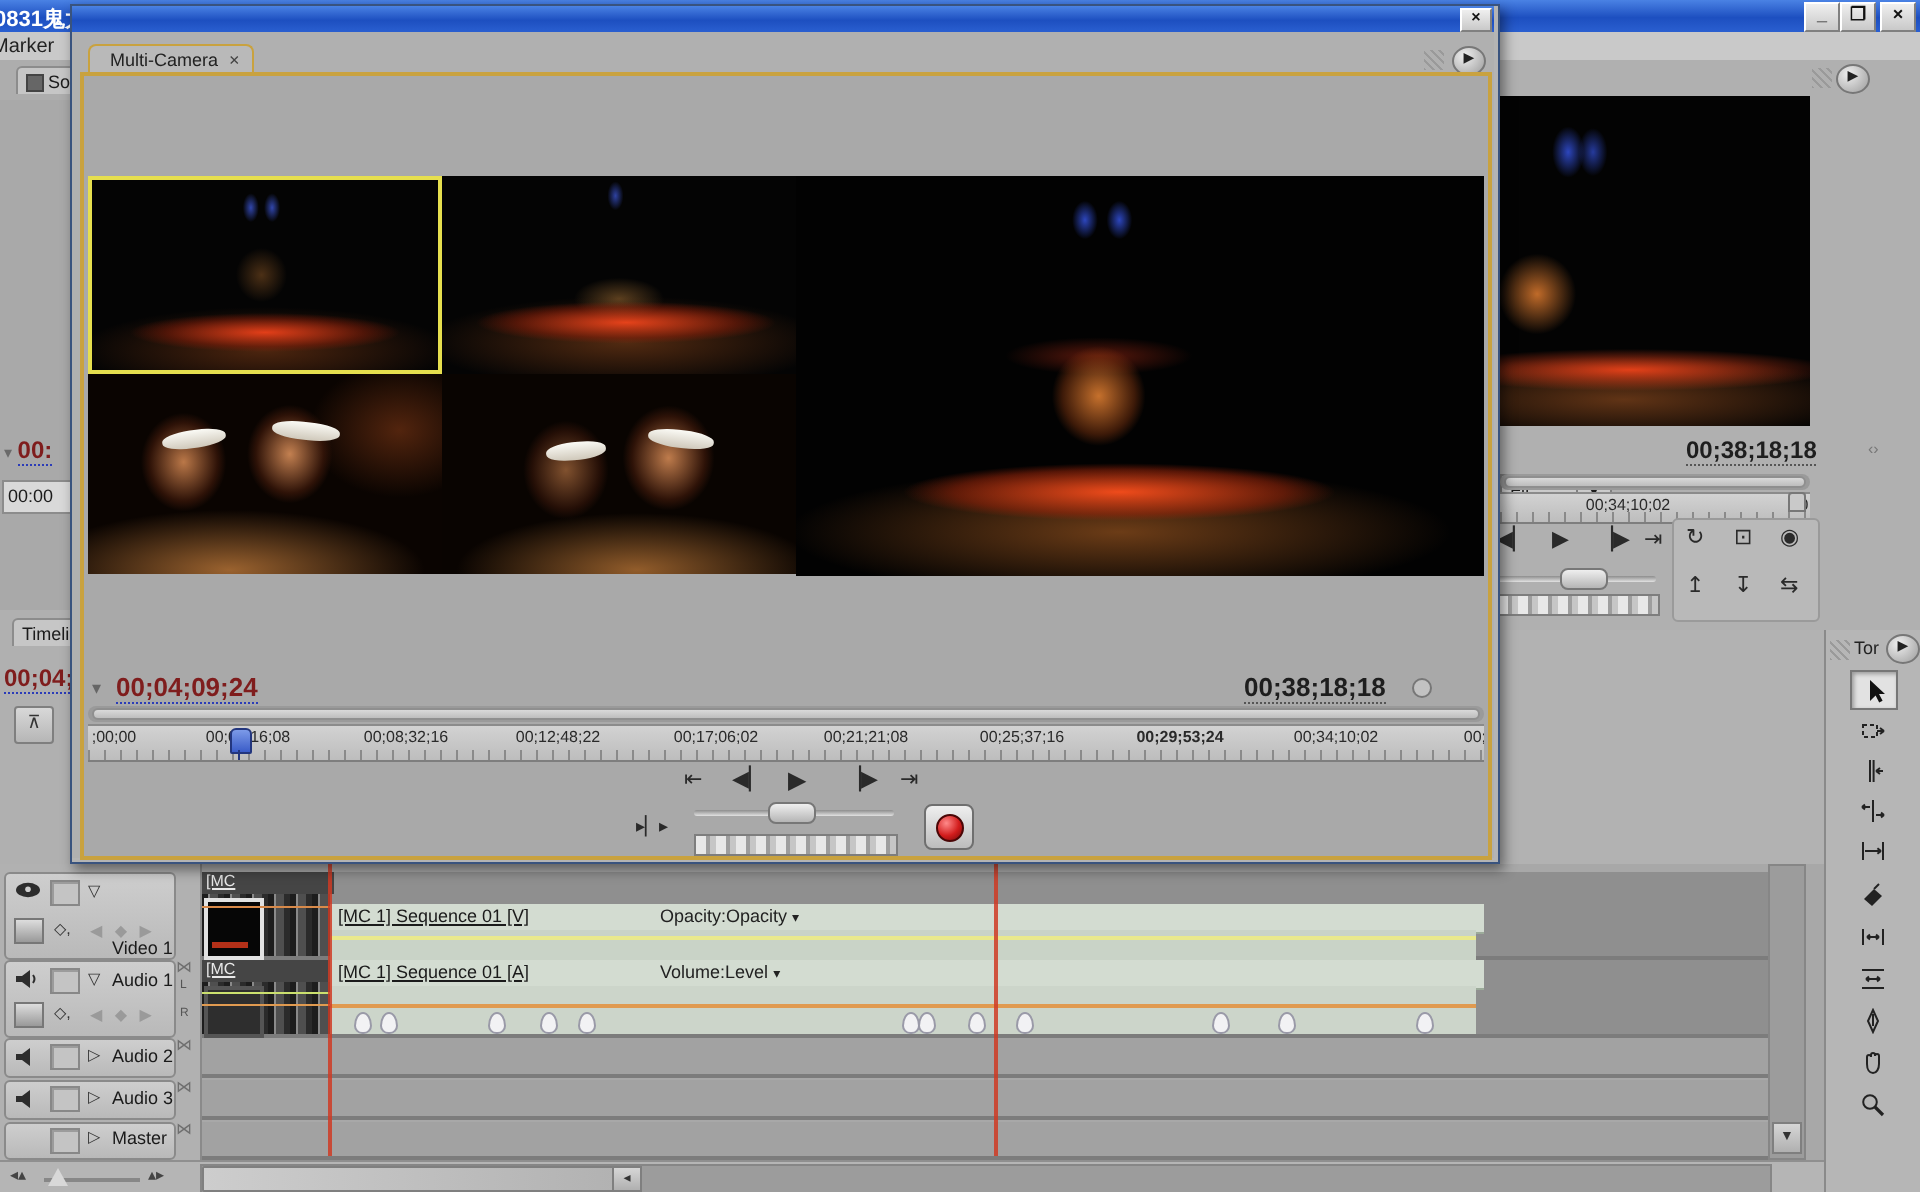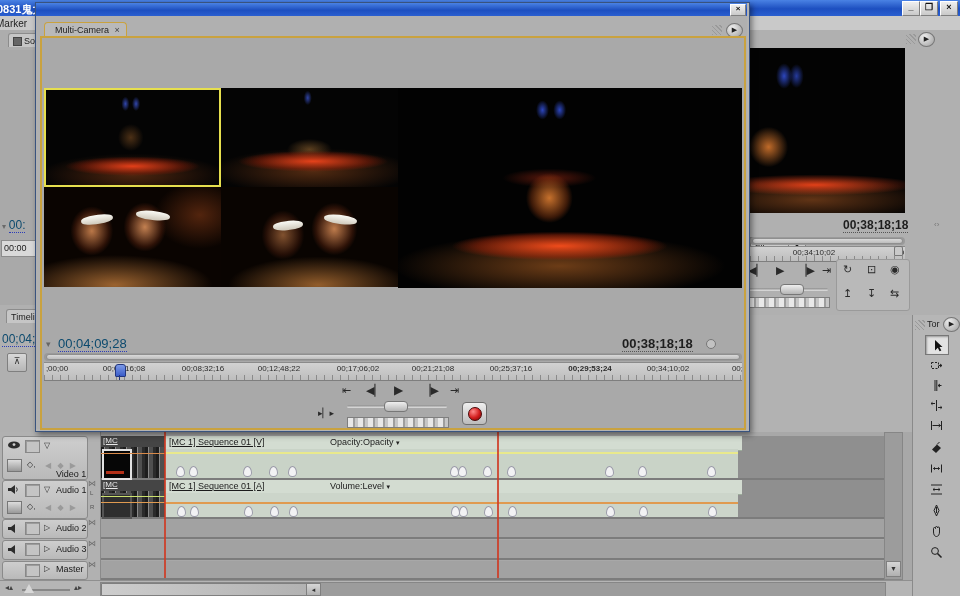--- a/index.html
+++ b/index.html
@@ -14,21 +14,21 @@
           font-size:9px;line-height:11px;text-align:center;color:#111;font-weight:bold;}
   .menubar{background:#c9c9c9;border-bottom:1px solid #9a9a9a;}
   .menubar .mi{position:absolute;left:-4px;top:2px;font-size:10px;color:#222;}
   .panel{background:#adadad;}
   .tab{background:#c6c6c6;border:1px solid #8c8c8c;border-bottom:none;border-radius:3px 3px 0 0;
        font-size:9px;padding:2px 4px 1px 4px;white-space:nowrap;overflow:hidden;}
   .panelmenu{width:15px;height:13px;border-radius:50%;background:radial-gradient(circle at 35% 30%,#efefef,#9c9c9c);
              border:1px solid #777;text-align:center;line-height:12px;font-size:7px;color:#222;}
   .grip{width:10px;height:10px;background:repeating-linear-gradient(45deg,#9a9a9a 0 1px,transparent 1px 3px);}
   
-  .tc-blue{color:#0c4a6e;font-weight:normal;border-bottom:1px dotted #2b3cb8;white-space:nowrap;}
+  .tc-blue{color:#7f1d1d;font-weight:bold;border-bottom:1px dotted #2b3cb8;white-space:nowrap;}
   .tc-dark{color:#1e1e1e;font-weight:bold;border-bottom:1px dotted #555;white-space:nowrap;}
   
   .ruler{background:linear-gradient(180deg,#d2d2d2,#bdbdbd);border-top:1px solid #8b8b8b;border-bottom:1px solid #7e7e7e;overflow:hidden;}
   .ruler .minor{position:absolute;left:0;right:0;bottom:0;height:5px;
       background:repeating-linear-gradient(90deg,#8a8a8a 0 1px,transparent 1px 8px);}
   .tick{position:absolute;top:1px;transform:translateX(-50%);font-size:8px;color:#2a2a2a;white-space:nowrap;}
   
   #mcwin{left:35px;top:2px;width:713px;height:428px;background:#b4b4b4;
          border:1px solid #39537e;box-shadow:2px 3px 6px rgba(0,0,0,.45);}
   #mcwin .titlebar{left:0;top:0;right:0;height:13px;}
@@ -272,21 +272,21 @@
       <div class="abs" style="left:0;top:0;width:64px;height:42px;">
         <div class="abs" style="left:0;top:0;width:64px;height:11px;background:#454545;color:#e8e8e8;
              font-size:8px;padding-left:2px;overflow:hidden;white-space:nowrap;"><span class="clip-name">[MC</span></div>
         <div class="abs filmclip" style="left:0;top:11px;width:64px;height:31px;"></div>
         <div class="abs" style="left:1px;top:13px;width:26px;height:27px;background:#060606;border:2px solid #e2e2e2;">
           <div class="abs" style="left:2px;bottom:4px;width:18px;height:3px;background:#b33018;"></div>
         </div>
         <div class="abs" style="left:0;top:17px;width:64px;height:1px;background:#d88a4a;"></div>
       </div>
 
-      <div class="abs" style="left:64px;top:0;width:692px;height:42px;padding-left:12px;">
+      <div class="abs" style="left:64px;top:16px;width:692px;height:42px;padding-left:12px;">
         <div class="clip-head abs" style="left:0;top:0;width:573px;height:13px;padding:1px 0 0 4px;">
           <span class="clip-name">[MC 1] Sequence 01 [V]</span>
           <span class="fx-label abs" style="left:165px;top:1px;">
             <span>Opacity:Opacity</span> <span style="font-size:7px;">▾</span></span>
         </div>
         <div class="clip-body abs" style="left:0;top:13px;width:573px;height:29px;">
           <div class="abs" style="left:0;top:3px;width:573px;height:2px;background:#e9e98c;"></div>
           <div class="abs" style="left:0;top:0;width:573px;height:29px;">
               <div class="kf" style="top: 17px; left: 11px;"></div>
               <div class="kf" style="top: 17px; left: 24px;"></div>
@@ -458,21 +458,21 @@
         <div class="headband" style="left:92px;top:24px;width:34px;height:9px;transform:rotate(6deg);"></div>
       </div>
       <div class="abs video cam-close-b" style="left:179px;top:149px;width:177px;height:100px;">
         <div class="headband" style="left:52px;top:34px;width:30px;height:9px;transform:rotate(-6deg);"></div>
         <div class="headband" style="left:103px;top:28px;width:33px;height:9px;transform:rotate(7deg);"></div>
       </div>
 
       <div class="abs video program-view" style="left:356px;top:50px;width:344px;height:200px;"></div>
 
       <span class="abs" style="left:4px;top:301px;color:#666;font-size:9px;">▾</span>
-      <span class="abs tc-blue" style="left:16px;top:298px;font-size:13px;">00;04;09;28</span>
+      <span class="abs tc-blue" style="left:16px;top:298px;font-size:13px;">00;04;09;24</span>
       <span class="abs tc-dark" style="left:580px;top:298px;font-size:13px;">00;38;18;18</span>
       <span class="abs" style="left:664px;top:301px;width:8px;height:8px;border:1px solid #777;border-radius:50%;background:#c2c2c2;"></span>
 
       <div class="abs viewbar" style="left:2px;top:315px;width:698px;height:8px;">
           <div class="inner"></div>
         </div>
 
       <div class="abs ruler" style="left:2px;top:324px;width:698px;height:17px;">
         <div style="position:absolute;left:0;top:0;right:0;bottom:0;">
             <div class="tick" style="left: 13px;"><span>;00;00</span></div>

